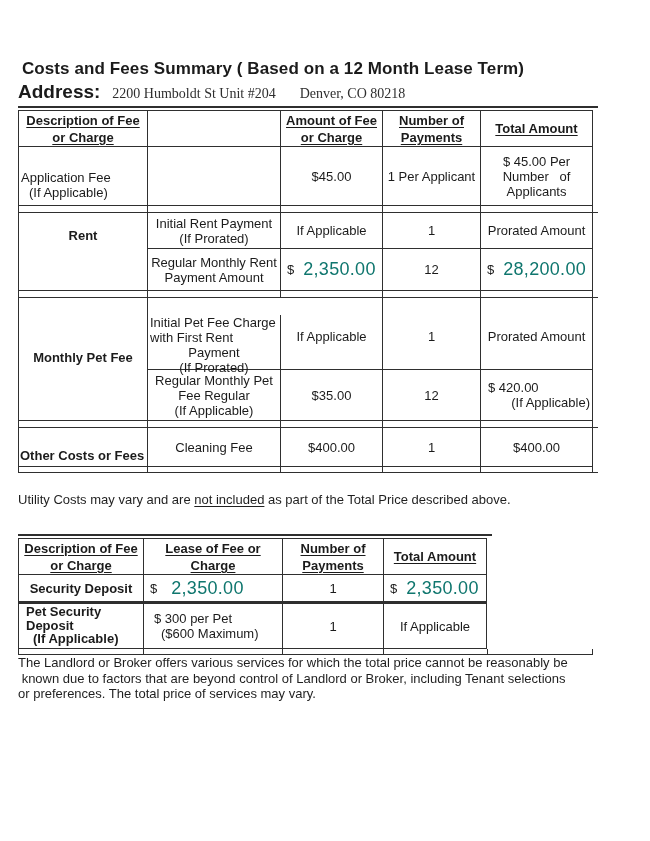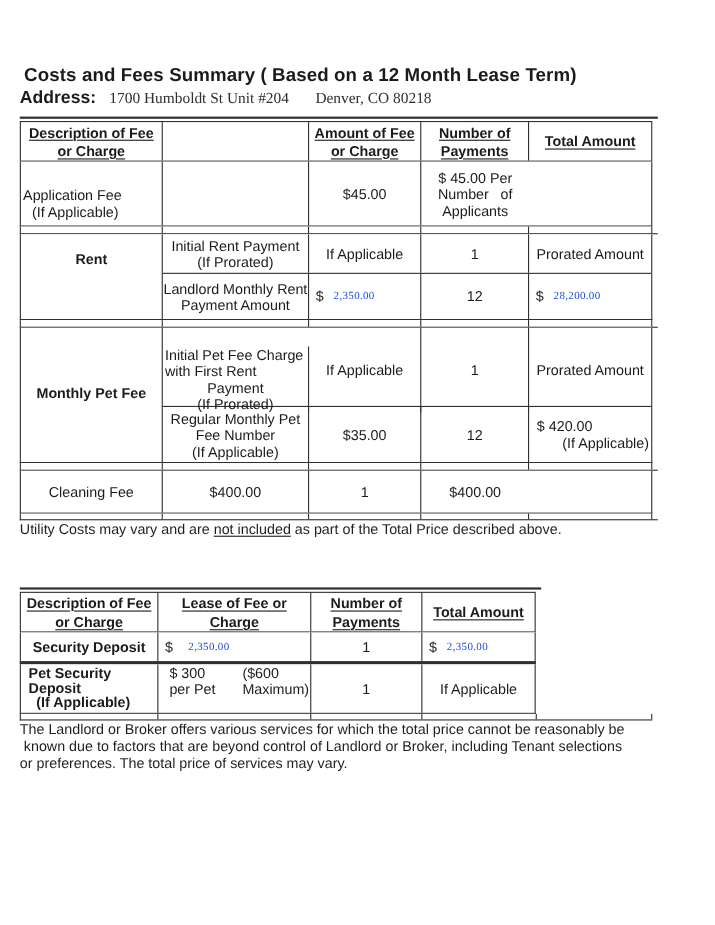--- a/index.html
+++ b/index.html
@@ -12,21 +12,21 @@
     overflow: hidden;
   }
   .page { position: absolute; inset: 0; background: #fff; }
 
   
   .doc-title {
     position: absolute; top: 59px; left: 0; width: 546px;
     text-align: center; font-size: 17px; font-weight: bold; letter-spacing: .1px;
   }
   .addr { position: absolute; top: 81px; left: 18px; white-space: nowrap; }
-  .addr-label { font-size: 16px; font-weight: bold; }
+  .addr-label { font-size: 19px; font-weight: bold; }
   .addr-street, .addr-city {
     font-family: "Liberation Serif", serif; font-size: 14px; color: #2e2e2e;
   }
   .addr-street { margin-left: 12px; }
   .addr-city { margin-left: 24px; }
 
   
   .tbl { position: absolute; }
   .pre-rule { height: 2px; background: #2f2f2f; margin-bottom: 2px; }
   .row {
@@ -41,21 +41,21 @@
   .g2 { grid-template-columns: 129px 1fr; }
   .g4 { grid-template-columns: 133px 102px 98px 1fr; }
   .g4b { grid-template-columns: 125px 139px 101px 1fr; }
   .c { border-right: 1.4px solid #2f2f2f; }
   .c.last { border-right: none; }
   .vc { display: flex; flex-direction: column; justify-content: center; align-items: center; text-align: center; }
   .t { font-size: 13px; line-height: 15px; }
   .b { font-weight: bold; }
   .hdr-line { font-size: 13px; line-height: 17px; font-weight: bold;
               text-decoration: underline; text-underline-offset: 2px; text-decoration-thickness: 1.4px; }
-  .serif-val { font-family: Liberation Serif, serif; font-size: 10px; color: #1d4ed8; letter-spacing: .3px; }
+  .serif-val { font-family: Liberation Sans, sans-serif; font-size: 18px; color: #0f766e; letter-spacing: .3px; }
   .money { display: flex; flex-direction: row; align-items: center; justify-content: flex-start;
            text-align: left; padding-left: 6px; }
   .money .serif-val { margin-left: 9px; }
 
   
   .rule-row {
     display: grid; height: 7px;
     border-left: 1.6px solid #2f2f2f;
     border-bottom: 1.6px solid #2f2f2f;
     background: #fff;
@@ -90,56 +90,56 @@
   .pet-total2 { display: flex; flex-direction: column; justify-content: center; }
   .pet-total2 .l1 { align-self: flex-start; padding-left: 7px; }
   .pet-total2 .l2 { align-self: flex-end; padding-right: 2px; }
   .other-row { height: 39px; }
   .other-label { display: flex; flex-direction: column; justify-content: flex-end;
                  padding: 0 0 3px 1px; text-align: left; font-weight: bold; }
   .bottom-thin { height: 6px; }
 
   
   .note { position: absolute; left: 18px; font-size: 13px; line-height: 15.5px; color: #1f1f1f; }
-  .note-utility { top: 473px; width: 605px; }
+  .note-utility { top: 492px; width: 605px; }
   .note-additional { top: 501px; width: 588px; }
   .u { text-decoration: underline; text-underline-offset: 2px; }
 
   
   .t2 { top: 534px; left: 18px; width: 469px; }
   .t2 .pre-rule { width: 474px; }
   .hdr-row2 { height: 37px; }
   .sec-row { height: 29px; border-bottom-width: 3.2px; }
   .sec-label { font-weight: bold; }
   .sec-money .serif-val { margin-left: 14px; }
   .petdep-row { height: 45px; }
   .petdep-label { display: flex; flex-direction: column; justify-content: flex-start;
                   text-align: left; font-weight: bold; font-size: 13px; line-height: 13.5px; padding-top: 1px; }
   .petdep-label .l1, .petdep-label .l2 { padding-left: 7px; }
   .petdep-label .l3 { padding-left: 14px; }
-  .petdep-amt { display: flex; justify-content: center; text-align: left; }
+  .petdep-amt { display: flex; flex-direction: column; justify-content: center; text-align: left; }
   .petdep-amt .l1 { padding-left: 10px; }
   .petdep-amt .l2 { padding-left: 17px; }
   .t2-bottom { width: 575px; height: 6px; }
   .t2-bottom .c.last { border-right: 1.4px solid #2f2f2f; }
 
   
   .disclaimer { position: absolute; top: 655px; left: 18px; width: 608px;
                 font-size: 13px; line-height: 15.5px; color: #1f1f1f; }
   .disclaimer div { white-space: pre-wrap; }
 </style>
 </head>
 <body>
 
 <div class="page">
 
   <div class="doc-title">Costs and Fees Summary ( Based on a 12 Month Lease Term)</div>
 
   <div class="addr">
-    <span class="addr-label">Address:</span><span class="addr-street">1700 Humboldt St Unit #204</span><span class="addr-city">Denver, CO 80218</span>
+    <span class="addr-label">Address:</span><span class="addr-street">2200 Humboldt St Unit #204</span><span class="addr-city">Denver, CO 80218</span>
   </div>
 
   <div class="tbl t1">
     <div class="pre-rule"></div>
 
     <div class="row first g5 hdr-row">
       <div class="c vc">
         <span class="hdr-line">Description of Fee</span>
         <span class="hdr-line">or Charge</span>
       </div>
@@ -157,20 +157,21 @@
       </div>
     </div>
 
     <div class="row g5 app-row t">
       <div class="c app-name">
         <span>Application Fee</span>
         <span class="l2">(If Applicable)</span>
       </div>
       <div class="c"></div>
       <div class="c vc">$45.00</div>
+      <div class="c vc">1 Per Applicant</div>
       <div class="c last vc app-total">
         <span>$ 45.00 Per</span>
         <span class="l2">Number of</span>
         <span>Applicants</span>
       </div>
     </div>
 
     <div class="rule-row g6rule">
       <i class="c"></i>
         <i class="c"></i>
@@ -189,21 +190,21 @@
           <div class="c vc">
             <span>Initial Rent Payment</span>
             <span>(If Prorated)</span>
           </div>
           <div class="c vc">If Applicable</div>
           <div class="c vc">1</div>
           <div class="c last vc">Prorated Amount</div>
         </div>
         <div class="subrow g4 sr-rent2 t">
           <div class="c vc">
-            <span>Landlord Monthly Rent</span>
+            <span>Regular Monthly Rent</span>
             <span>Payment Amount</span>
           </div>
           <div class="c money">
             <span>$</span>
             <span class="serif-val">2,350.00</span>
           </div>
           <div class="c vc">12</div>
           <div class="c last money">
             <span>$</span>
             <span class="serif-val">28,200.00</span>
@@ -233,21 +234,21 @@
             <span class="lc">Payment</span>
             <span class="lc">(If Prorated)</span>
           </div>
           <div class="c vc">If Applicable</div>
           <div class="c vc">1</div>
           <div class="c last vc">Prorated Amount</div>
         </div>
         <div class="subrow g4 sr-pet2 t">
           <div class="c vc">
             <span>Regular Monthly Pet</span>
-            <span>Fee Number</span>
+            <span>Fee Regular</span>
             <span>(If Applicable)</span>
           </div>
           <div class="c vc">$35.00</div>
           <div class="c vc">12</div>
           <div class="c last pet-total2">
             <span class="l1">$ 420.00</span>
             <span class="l2">(If Applicable)</span>
           </div>
         </div>
       </div>
@@ -256,20 +257,23 @@
     <div class="rule-row g6rule">
       <i class="c"></i>
         <i class="c"></i>
         <i class="c"></i>
         <i class="c"></i>
         <i class="c"></i>
         <i class="c last"></i>
     </div>
 
     <div class="row g5 other-row t">
+      <div class="c other-label">
+        <span>Other Costs or Fees</span>
+      </div>
       <div class="c vc">Cleaning Fee</div>
       <div class="c vc">$400.00</div>
       <div class="c vc">1</div>
       <div class="c last vc">$400.00</div>
     </div>
 
     <div class="rule-row g6rule bottom-thin">
       <i class="c"></i>
         <i class="c"></i>
         <i class="c"></i>

